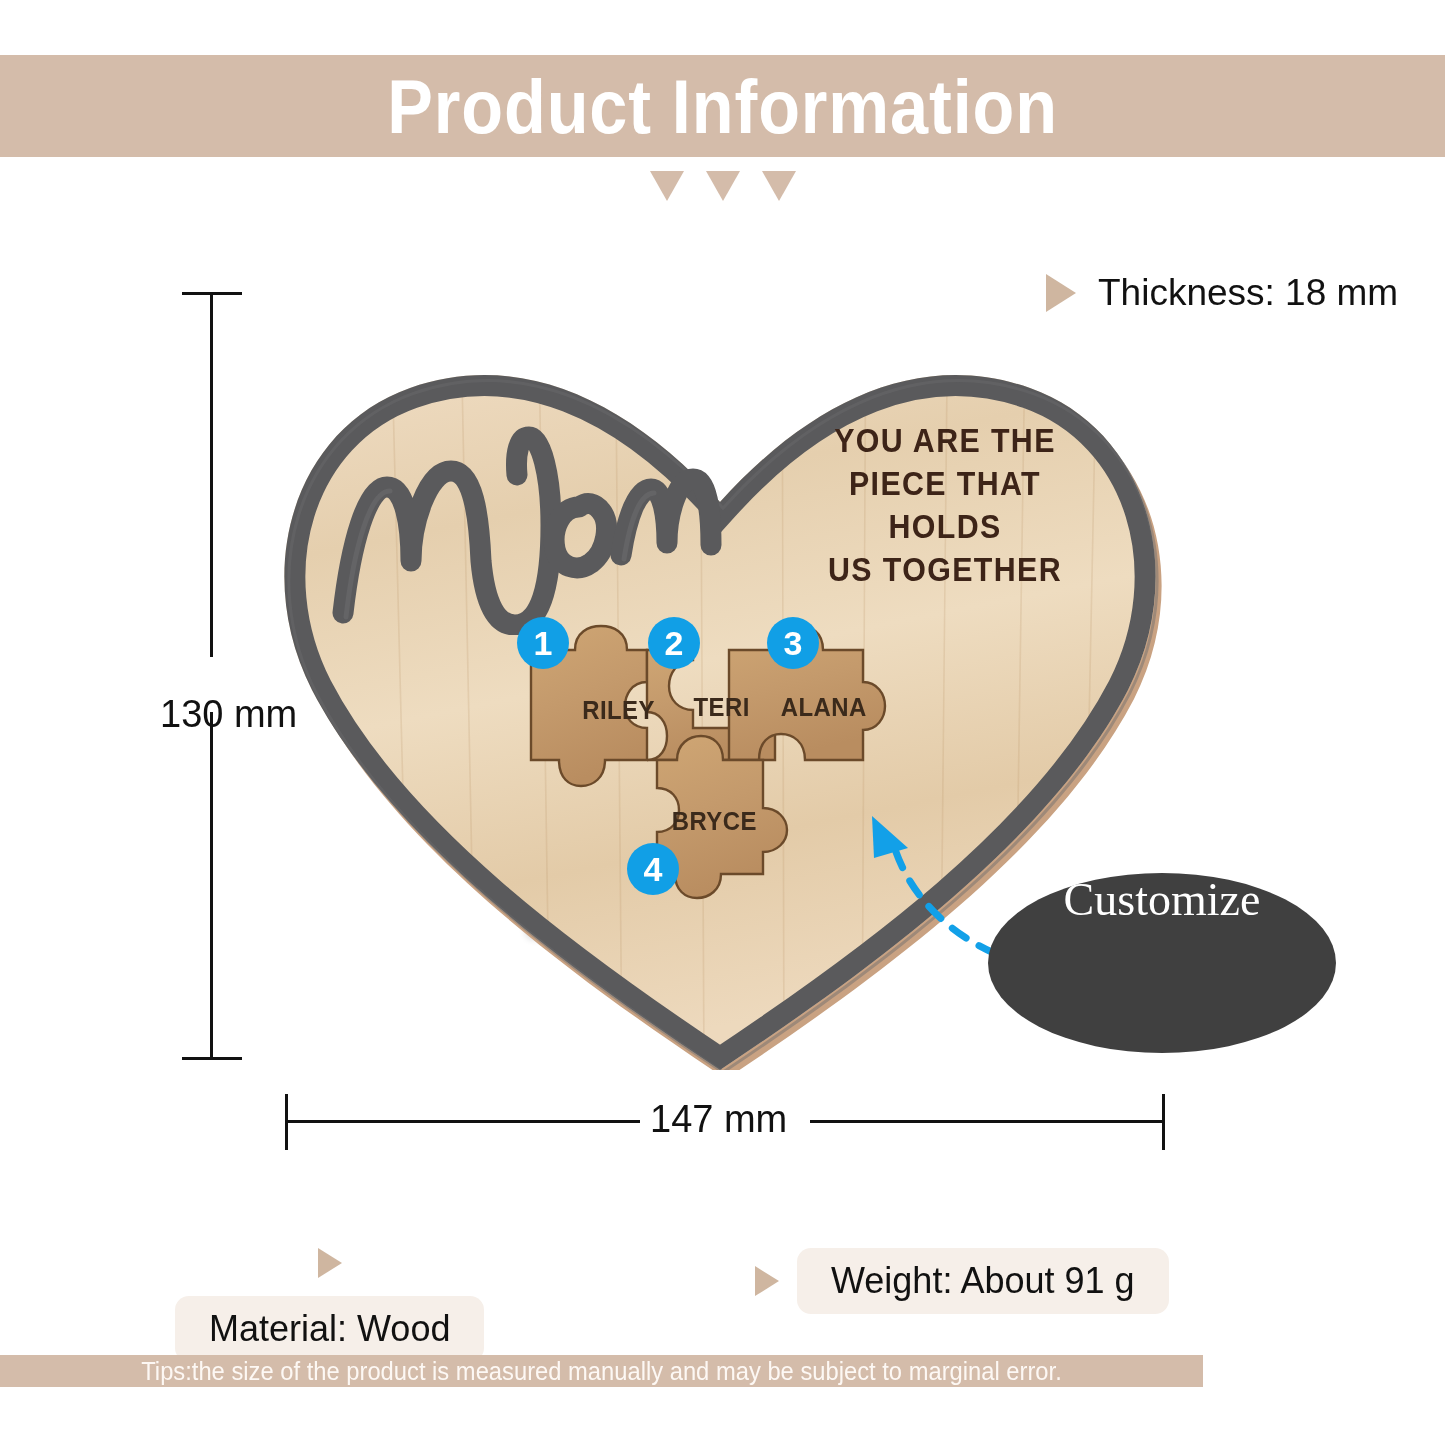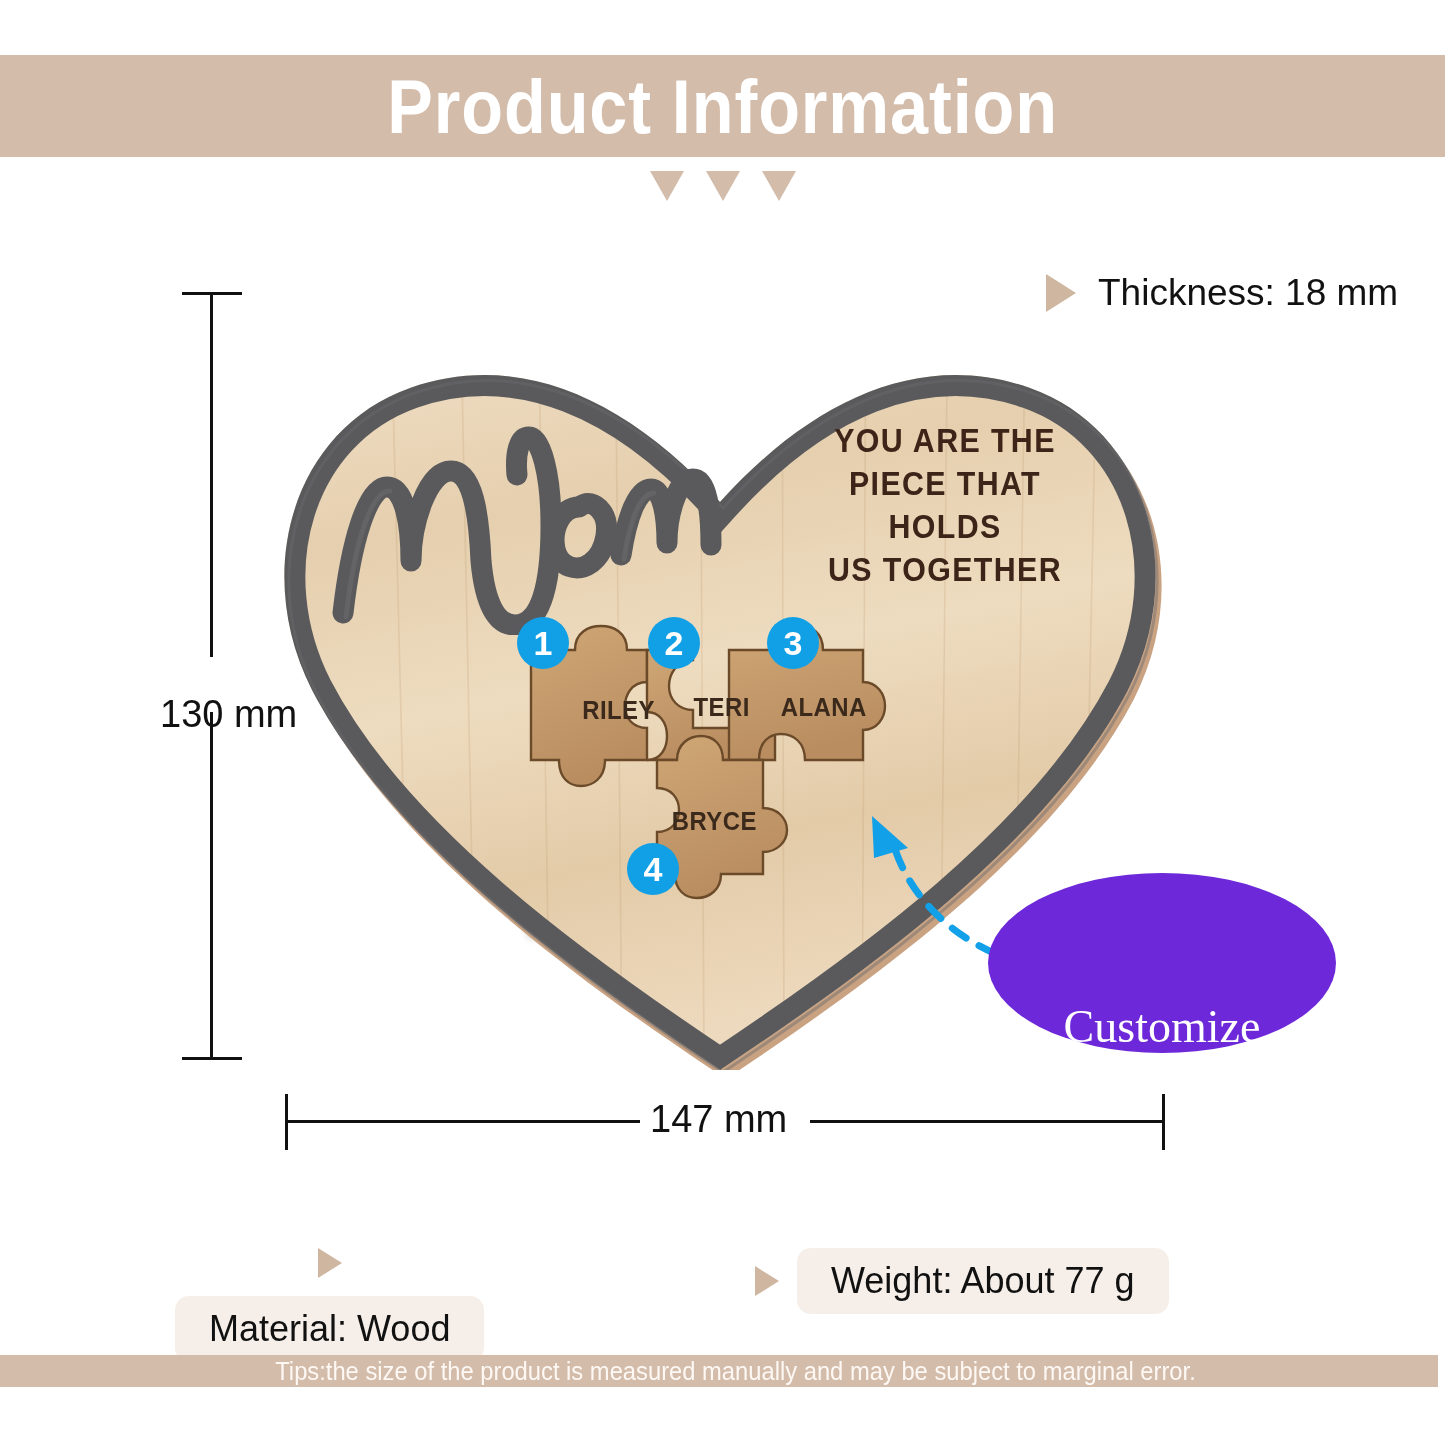--- a/index.html
+++ b/index.html
@@ -66,40 +66,40 @@
       font-family:"Liberation Sans Narrow","Liberation Sans",sans-serif;
       transform:scaleX(.92);white-space:nowrap;}
 
   
   .badge{position:absolute;width:52px;height:52px;border-radius:50%;background:#119fe6;
       color:#fff;font-size:34px;font-weight:bold;display:flex;align-items:center;
       justify-content:center;line-height:1;}
 
   
   .callout{position:absolute;left:988px;top:873px;width:348px;height:180px;
-      background:#6d28d9;border-radius:50%;display:flex;flex-direction:column;
-      align-items:center;justify-content:flex-end;color:#fff;line-height:1.16;}
+      background:#404040;border-radius:50%;display:flex;flex-direction:column;
+      align-items:center;justify-content:space-between;color:#fff;line-height:1.16;}
   .callout span{font-family:"Liberation Serif",serif;font-size:46px;white-space:nowrap;}
 
   .pointer-svg{position:absolute;left:850px;top:800px;}
 
   
   .info-row{position:absolute;left:175px;top:1248px;width:1100px;height:78px;}
   .info-item{position:absolute;top:0;display:flex;align-items:center;gap:18px;}
   .info-item.a{left:0;flex-direction:column;}
   .info-item.b{left:580px;}
   .info-tri{width:0;height:0;border-top:15px solid transparent;border-bottom:15px solid transparent;
       border-left:24px solid #cfb6a0;flex:none;}
   .info-box{background:#f6efe9;border-radius:14px;height:66px;display:flex;align-items:center;
       padding:0 34px;}
   .info-box span{font-size:36px;color:#111;white-space:nowrap;}
 
   
-  .footer-band{position:absolute;left:0;top:1355px;width:1406px;height:32px;background:#d4bcaa;
-      display:flex;align-items:center;justify-content:center;padding-left:32px;}
+  .footer-band{position:absolute;left:0;top:1355px;width:1203px;height:32px;background:#d4bcaa;
+      display:flex;align-items:center;justify-content:center;}
   .footer-band span{color:#fdf8f4;font-size:25px;white-space:nowrap;
       font-family:"Liberation Sans Narrow","Liberation Sans",sans-serif;transform:scaleX(.95);}
 </style>
 </head>
 <body>
 
 <div class="header-band">
   <div class="header-title">Product Information</div>
 </div>
 
@@ -264,20 +264,20 @@
 <div class="info-row">
   <div class="info-item a">
     <div class="info-tri"></div>
     <div class="info-box">
       <span>Material: Wood</span>
     </div>
   </div>
   <div class="info-item b">
     <div class="info-tri"></div>
     <div class="info-box">
-      <span>Weight: About 77 g</span>
+      <span>Weight: About 91 g</span>
     </div>
   </div>
 </div>
 
 <div class="footer-band">
   <span>Tips:the size of the product is measured manually and may be subject to marginal error.</span>
 </div>
 
 </body></html>

